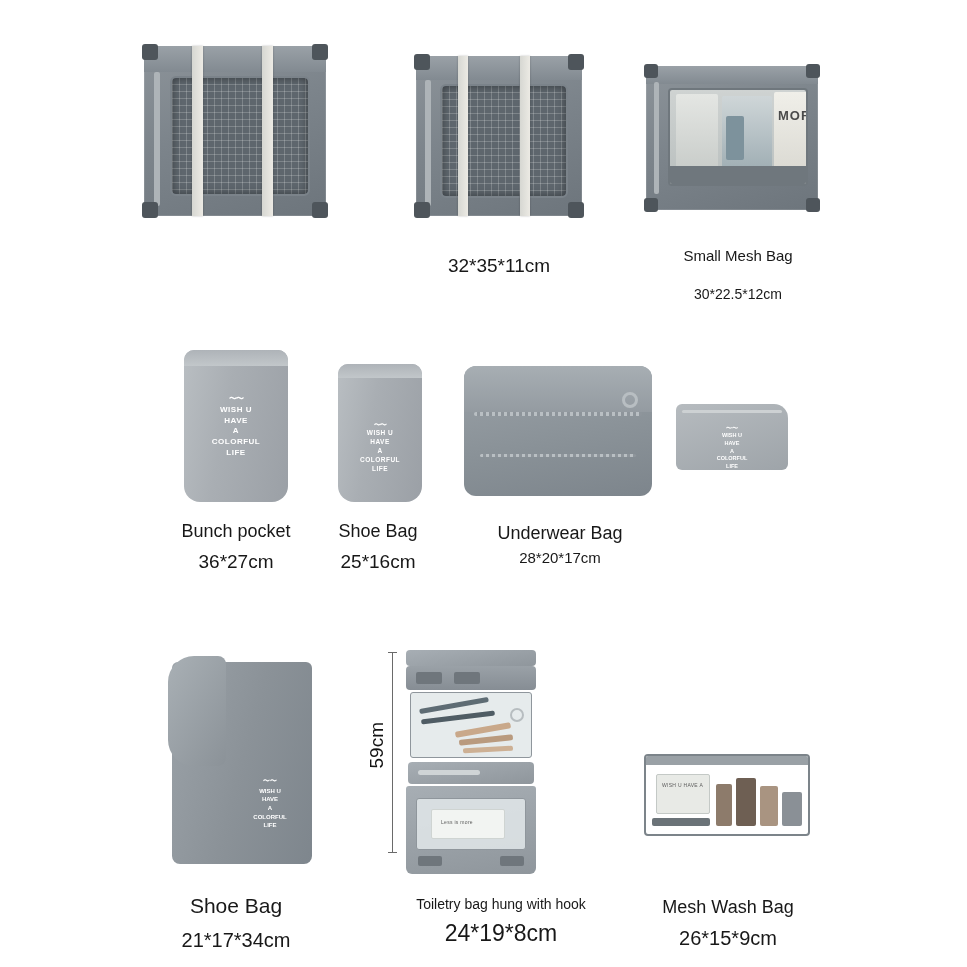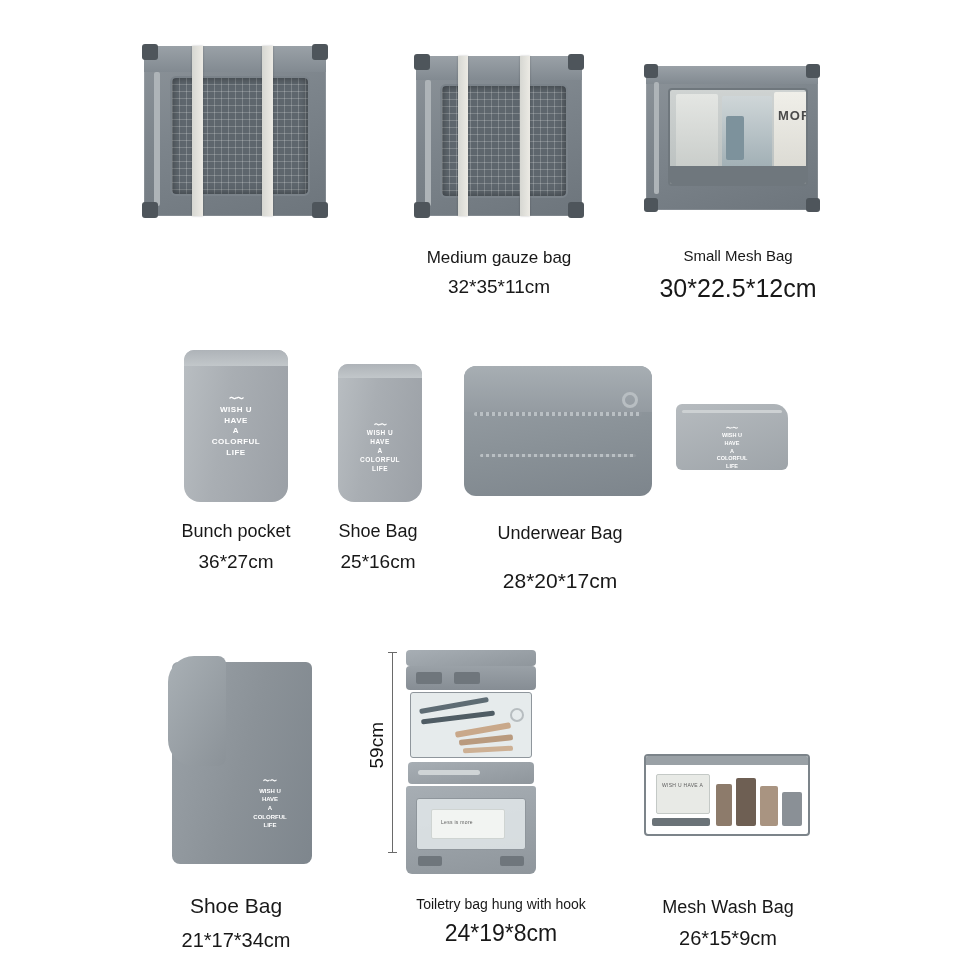--- a/index.html
+++ b/index.html
@@ -226,21 +226,20 @@
       <div class="strap" style="left:104px; top:0; width:10px; height:160px;"></div>
       <div class="zip" style="left:9px; top:24px; width:6px; height:126px;"></div>
       <div class="corner" style="left:-2px; top:-2px;"></div>
       <div class="corner" style="right:-2px; top:-2px;"></div>
       <div class="corner" style="left:-2px; bottom:-2px;"></div>
       <div class="corner" style="right:-2px; bottom:-2px;"></div>
     </div>
     <div class="handle" style="left:66px; top:6px; width:58px; height:22px;"></div>
   </div>
   <div class="caption" style="left:390px; top:247px; width:218px; font-size:17px;">
-    <span class="cap-name">Medium gauze bag</span>
     <span class="cap-dim" style="font-size:19px; margin-top:7px;">32*35*11cm</span>
   </div>
 
   <div class="item" style="left:636px; top:50px; width:192px; height:172px;">
     <div class="cube" style="left:10px; top:16px; width:172px; height:144px; border-radius:8px;">
       <div class="top-face" style="height:18px;"></div>
       <div class="window" style="left:22px; top:22px; right:10px; bottom:24px;">
         <div class="pack" style="left:6px; top:4px; width:42px; height:80px; background:linear-gradient(180deg,#e4e6e3,#c7cbc8);"></div>
         <div class="pack" style="left:52px; top:6px; width:50px; height:78px; background:linear-gradient(180deg,#cfd6d8,#9dacb2);"></div>
         <div class="pack" style="left:56px; top:26px; width:18px; height:44px; background:#7d929c;"></div>
@@ -251,21 +250,21 @@
       <div class="zip" style="left:8px; top:16px; width:5px; height:112px;"></div>
       <div class="corner" style="left:-2px; top:-2px; width:14px; height:14px;"></div>
       <div class="corner" style="right:-2px; top:-2px; width:14px; height:14px;"></div>
       <div class="corner" style="left:-2px; bottom:-2px; width:14px; height:14px;"></div>
       <div class="corner" style="right:-2px; bottom:-2px; width:14px; height:14px;"></div>
     </div>
     <div class="handle" style="left:64px; top:2px; width:54px; height:16px;"></div>
   </div>
   <div class="caption" style="left:640px; top:247px; width:196px; font-size:15px;">
     <span class="cap-name">Small Mesh Bag</span>
-    <span class="cap-dim" style="font-size:25px; margin-top:7px;">30*22.5*12cm</span>
+    <span class="cap-dim" style="font-size:14px; margin-top:20px;">30*22.5*12cm</span>
   </div>
 
   <div class="item" style="left:160px; top:318px; width:150px; height:188px;">
     <div class="ds" style="left:24px; top:32px; width:104px; height:152px;">
       <div class="neck"></div>
       <div class="logo" style="top:44px; font-size:8px;">
         <span class="wave">〜〜</span>
         <span>WISH U</span><br>
         <span>HAVE</span><br>
         <span>A</span><br>
@@ -306,21 +305,21 @@
   <div class="item" style="left:458px; top:360px; width:200px; height:148px;">
     <div class="uw" style="left:6px; top:6px; width:188px; height:130px;">
       <div class="lid" style="height:46px;"></div>
       <div class="zipline" style="left:10px; right:10px; top:46px;"></div>
       <div class="zipline" style="left:16px; right:16px; top:88px; height:3px;"></div>
       <div class="ring" style="right:14px; top:26px;"></div>
     </div>
   </div>
   <div class="caption" style="left:460px; top:522px; width:200px; font-size:18px;text-align:center;">
     <span class="cap-name">Underwear Bag</span>
-    <span class="cap-dim" style="font-size:21px; margin-top:24px;">28*20*17cm</span>
+    <span class="cap-dim" style="font-size:15px; margin-top:5px;">28*20*17cm</span>
   </div>
 
   <div class="item" style="left:664px; top:382px; width:136px; height:112px;">
     <div class="flat" style="left:12px; top:22px; width:112px; height:66px;">
       <div class="fzip" style="top:6px;"></div>
       <div class="logo" style="position:absolute; left:0; right:0; top:20px; text-align:center; color:#fff; font-size:5.5px; font-weight:bold; line-height:1.4;">
         <span style="display:block; font-size:6px;">〜〜</span>
         <span>WISH U</span><br>
         <span>HAVE</span><br>
         <span>A</span><br>

